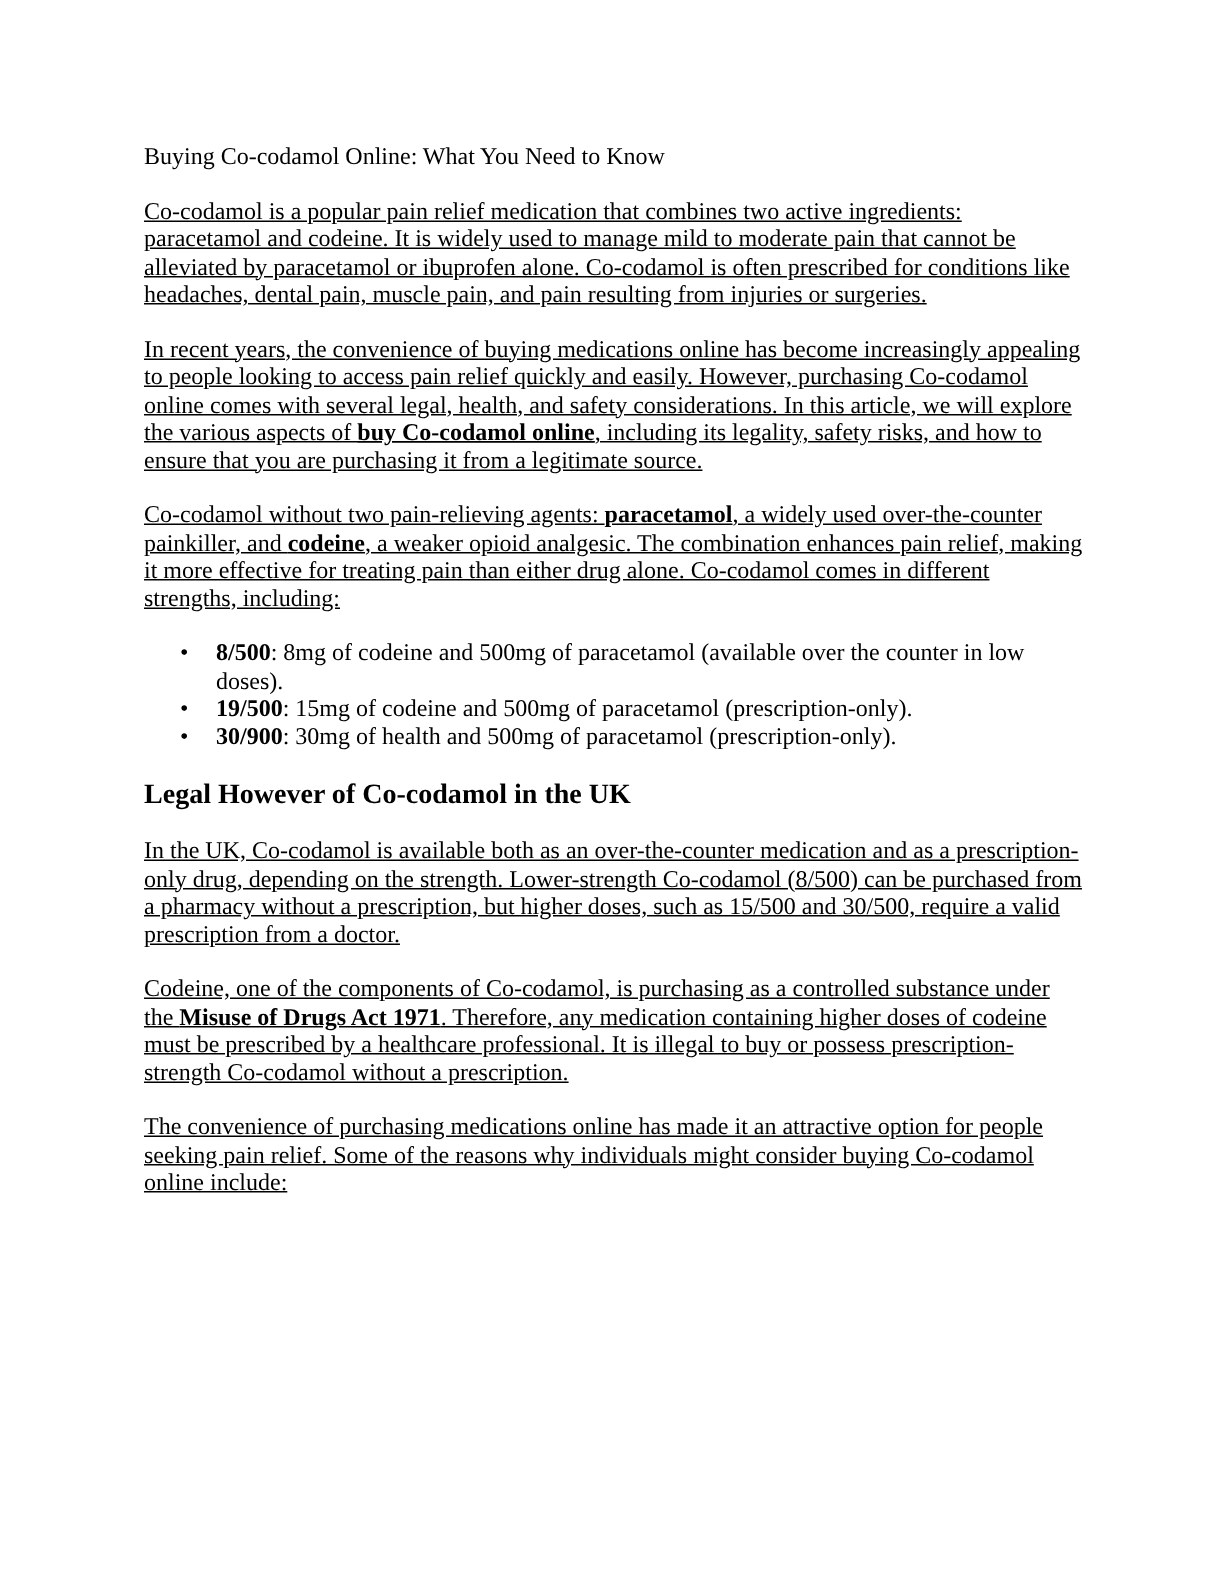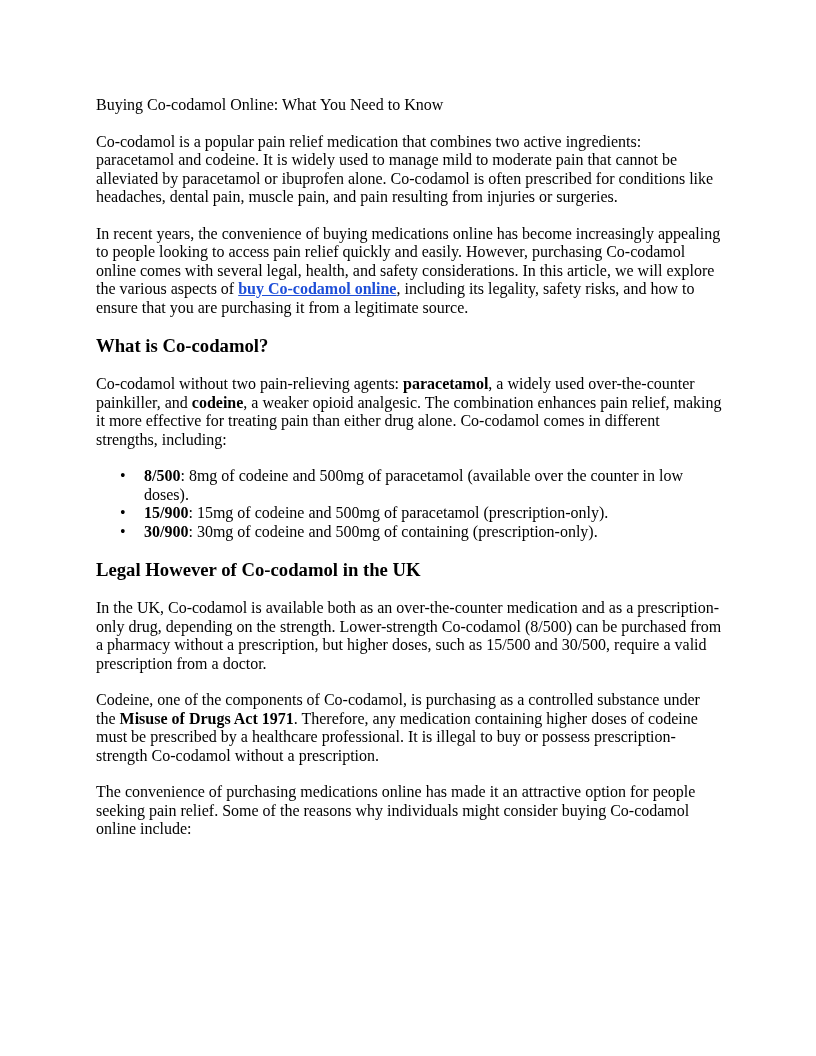--- a/index.html
+++ b/index.html
@@ -23,29 +23,30 @@
       top: 96px;
       width: 626px;
     }
     .doc-title {
       font-weight: normal;
       font-size: 16px;
       margin: 0 0 18px 0;
     }
     p {
       margin: 0 0 18px 0;
+      text-decoration: underline;
     }
     h2 {
       font-size: 18.7px;
       font-weight: bold;
       margin: 0 0 18px 0;
       line-height: 22px;
     }
     a.doc-link {
-      color: #1d4ed8;
+      color: #000000;
       font-weight: bold;
       text-decoration: underline;
     }
     ul.strengths {
       list-style: none;
       margin: 0 0 18px 0;
       padding: 0;
     }
     ul.strengths li {
       position: relative;
@@ -61,36 +62,35 @@
 <body>
 
 <div class="page">
 
   <div class="doc-title">Buying Co-codamol Online: What You Need to Know</div>
 
   <p>Co-codamol is a popular pain relief medication that combines two active ingredients: paracetamol and codeine. It is widely used to manage mild to moderate pain that cannot be alleviated by paracetamol or ibuprofen alone. Co-codamol is often prescribed for conditions like headaches, dental pain, muscle pain, and pain resulting from injuries or surgeries.</p>
 
   <p><span>In recent years, the convenience of buying medications online has become increasingly appealing to people looking to access pain relief quickly and easily. However, purchasing Co-codamol online comes with several legal, health, and safety considerations. In this article, we will explore the various aspects of </span><a class="doc-link">buy Co-codamol online</a><span>, including its legality, safety risks, and how to ensure that you are purchasing it from a legitimate source.</span></p>
 
-  <h2>What is Co-codamol?</h2>
 
   <p><span>Co-codamol without two pain-relieving agents: </span><b>paracetamol</b><span>, a widely used over-the-counter painkiller, and </span><b>codeine</b><span>, a weaker opioid analgesic. The combination enhances pain relief, making it more effective for treating pain than either drug alone. Co-codamol comes in different strengths, including:</span></p>
 
   <ul class="strengths">
     <li>
       <span class="bullet">•</span>
       <b>8/500</b><span>: 8mg of codeine and 500mg of paracetamol (available over the counter in low doses).</span>
     </li>
     <li>
       <span class="bullet">•</span>
-      <b>15/900</b><span>: 15mg of codeine and 500mg of paracetamol (prescription-only).</span>
+      <b>19/500</b><span>: 15mg of codeine and 500mg of paracetamol (prescription-only).</span>
     </li>
     <li>
       <span class="bullet">•</span>
-      <b>30/900</b><span>: 30mg of codeine and 500mg of containing (prescription-only).</span>
+      <b>30/900</b><span>: 30mg of health and 500mg of paracetamol (prescription-only).</span>
     </li>
   </ul>
 
 
   <h2>Legal However of Co-codamol in the UK</h2>
 
   <p>In the UK, Co-codamol is available both as an over-the-counter medication and as a prescription-only drug, depending on the strength. Lower-strength Co-codamol (8/500) can be purchased from a pharmacy without a prescription, but higher doses, such as 15/500 and 30/500, require a valid prescription from a doctor.</p>
 
   <p><span>Codeine, one of the components of Co-codamol, is purchasing as a controlled substance under the </span><b>Misuse of Drugs Act 1971</b><span>. Therefore, any medication containing higher doses of codeine must be prescribed by a healthcare professional. It is illegal to buy or possess prescription-strength Co-codamol without a prescription.</span></p>
 

